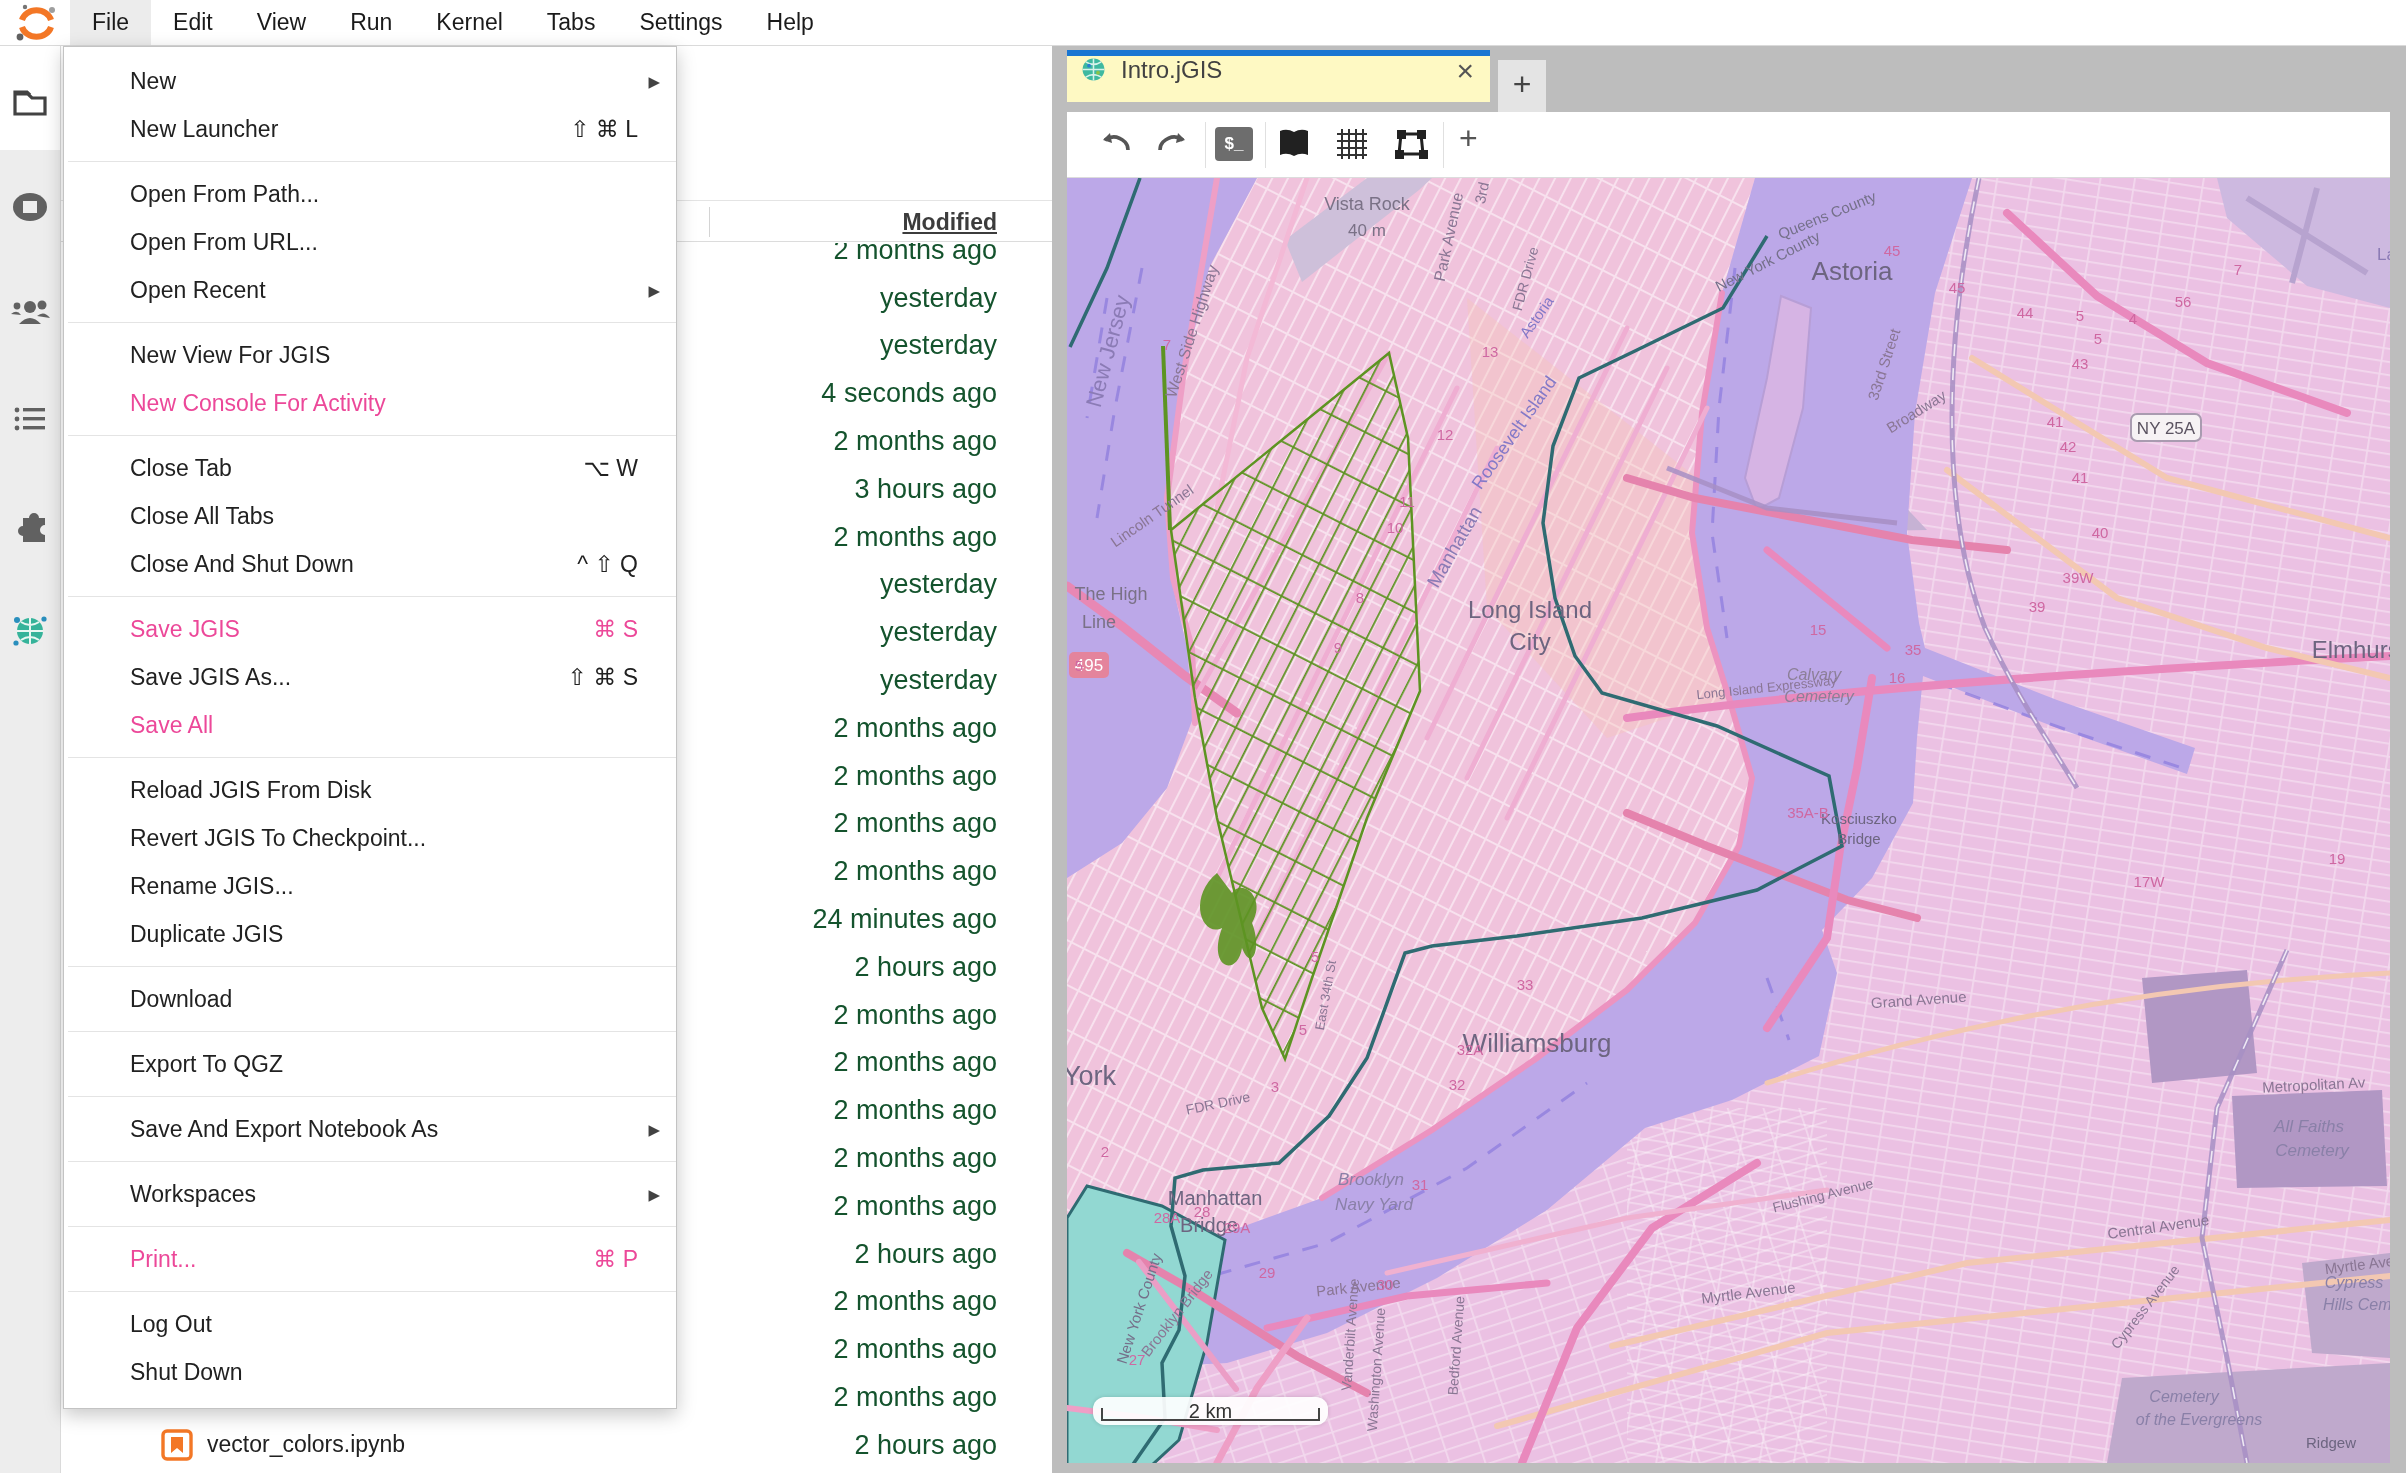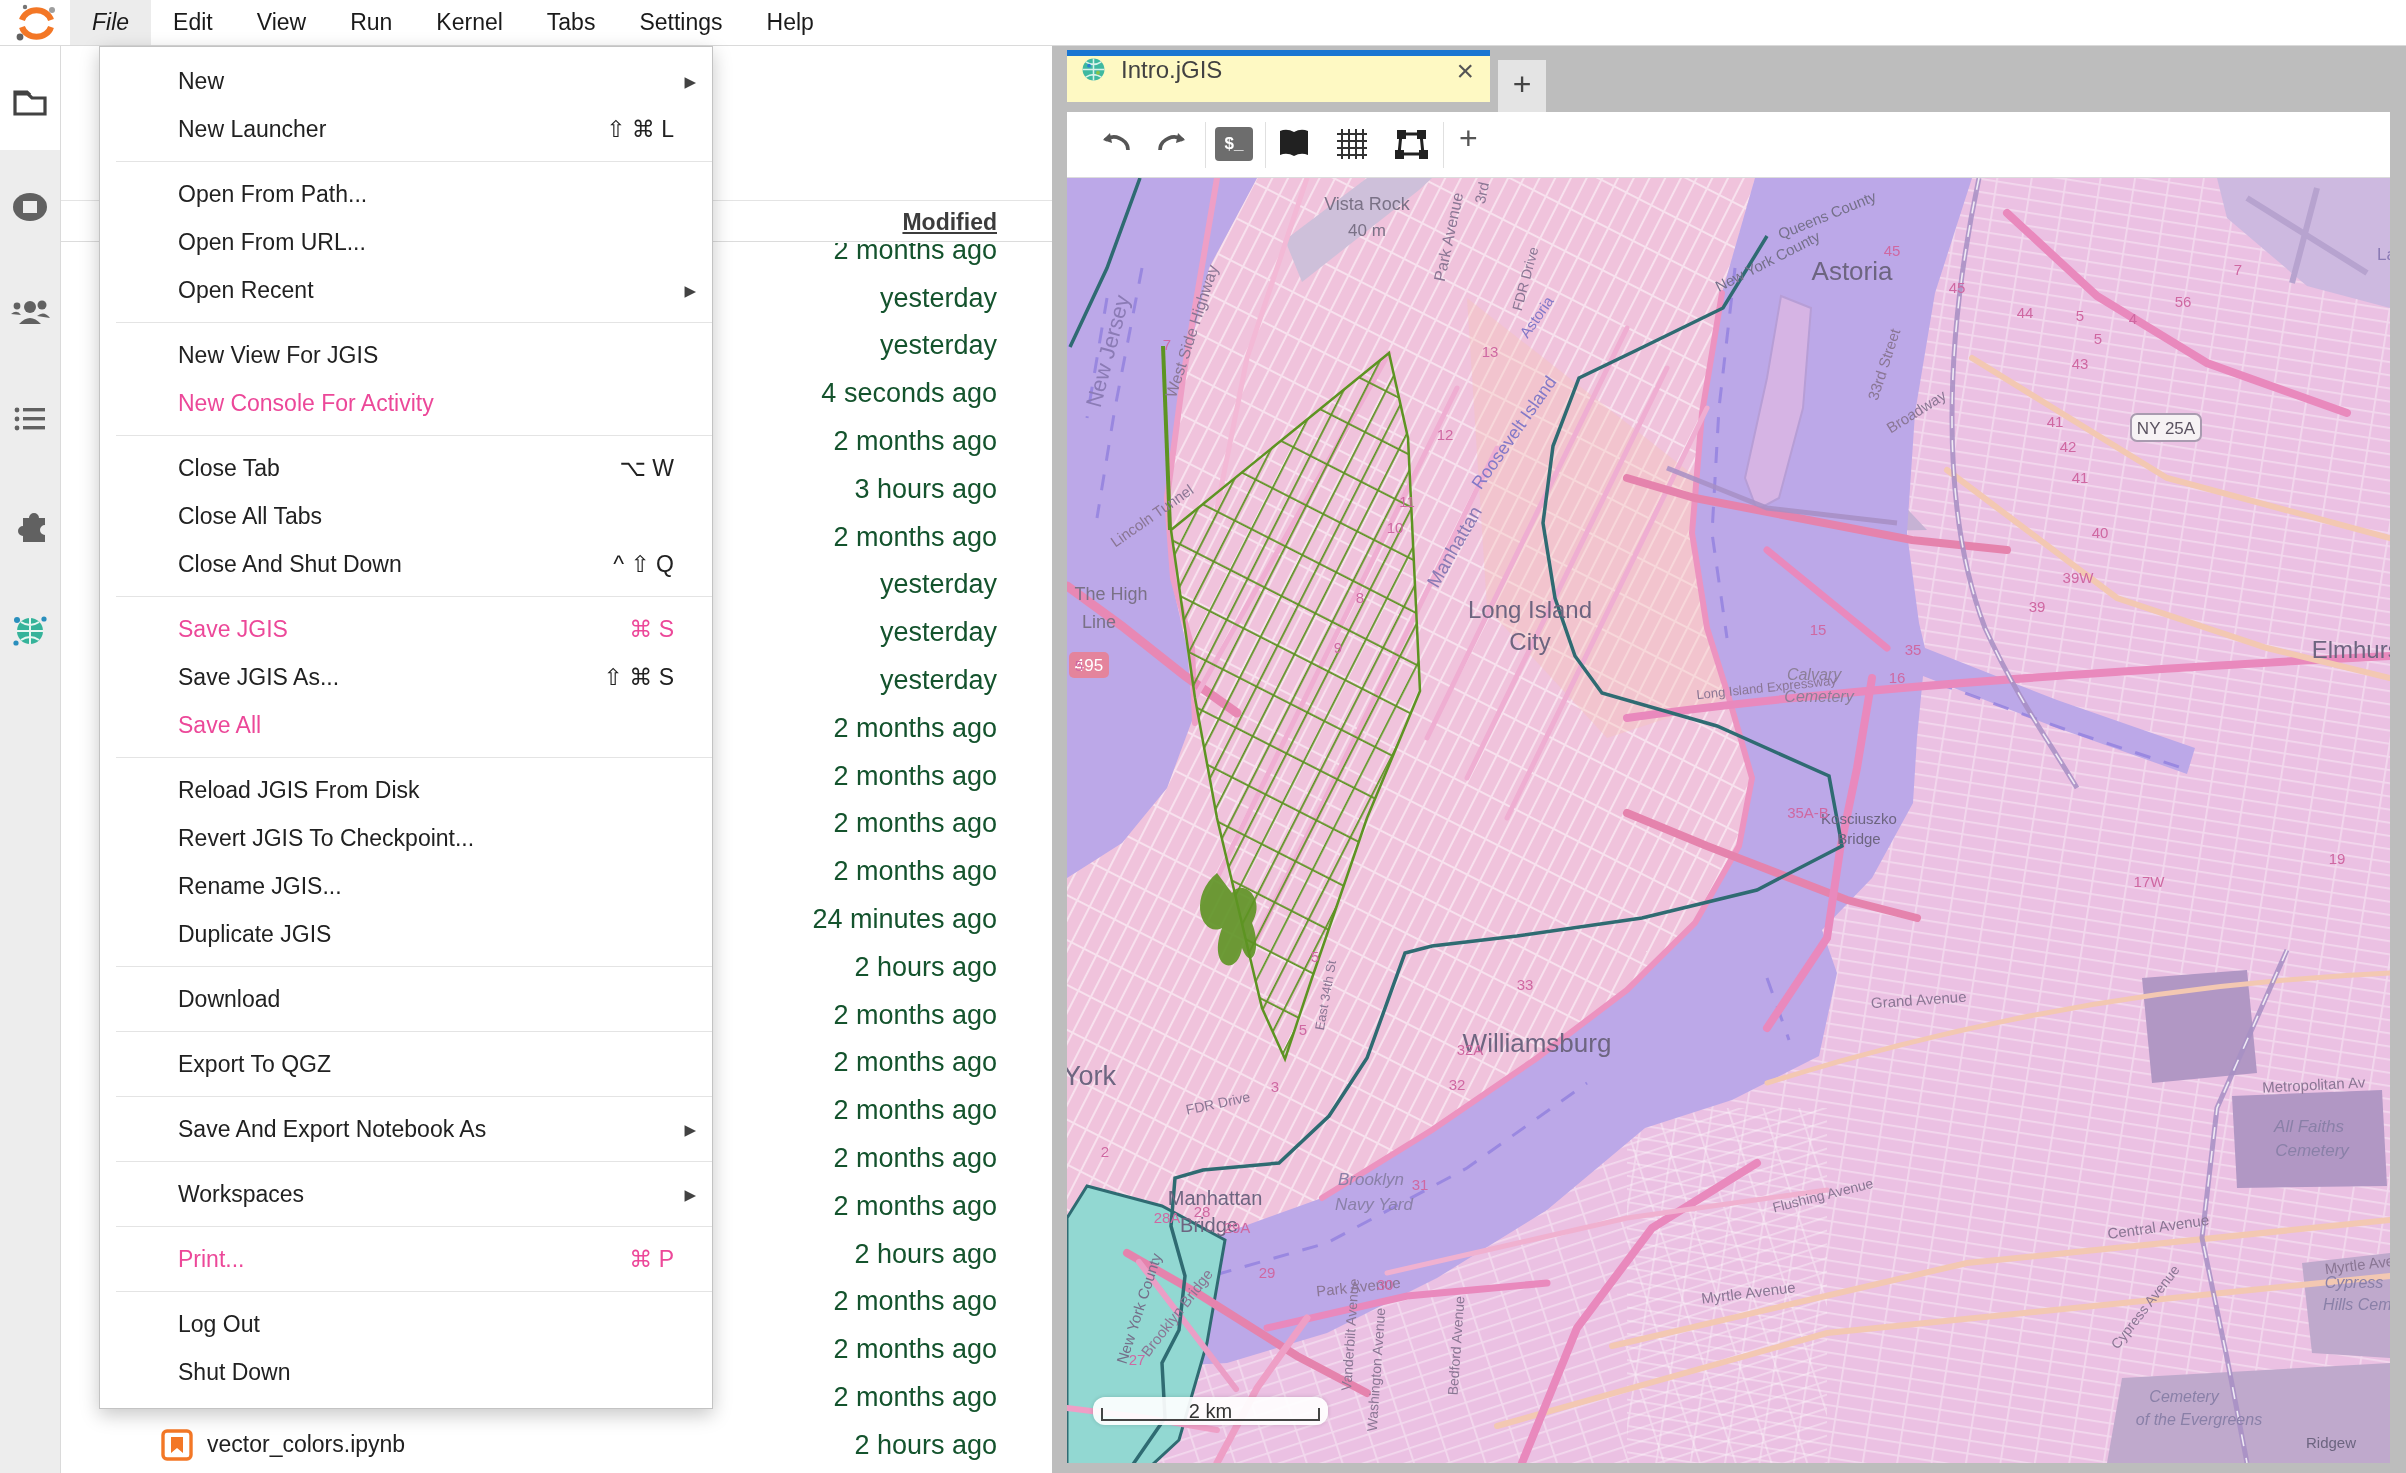--- a/index.html
+++ b/index.html
@@ -5,21 +5,21 @@
   * { margin:0; padding:0; box-sizing:border-box; }
   html,body { width:2406px; height:1473px; overflow:hidden; background:#fff;
     font-family:"Liberation Sans", sans-serif; }
   .abs { position:absolute; }
 
   
   #menubar { position:absolute; left:0; top:0; width:2406px; height:46px; background:#fff;
     border-bottom:1px solid #dadada; z-index:30; display:flex; align-items:center; }
   #logo { position:absolute; left:14px; top:3px; width:44px; height:40px; }
   .mb-item { font-size:23px; color:#1a1a1a; padding:0 22px; height:45px; line-height:45px; }
-  .mb-item.active { background:#ececec;font-style:italic; }
+  .mb-item.active { background:#ececec; }
   #menubar-items { display:flex; margin-left:70px; }
 
   
   #sidebar { position:absolute; left:0; top:46px; width:61px; height:1427px; background:#ededed;
     border-right:1px solid #dadada; z-index:5; }
   #sidebar .white-top { position:absolute; left:0; top:0; width:60px; height:104px; background:#fff; }
   .sb-ic { position:absolute; left:9px; width:42px; height:42px; }
 
   
   #filebrowser { position:absolute; left:61px; top:46px; width:991px; height:1427px; background:#fff; z-index:1; }
@@ -29,21 +29,21 @@
   #fb-col-divider { position:absolute; left:648px; top:6px; width:1px; height:30px; background:#d4d4d4; }
   #fb-rows { position:absolute; left:0; top:197px; width:991px; height:1230px; overflow:hidden; }
   #fb-rows-inner { position:relative; top:-17px; }
   .fb-row { height:47.8px; position:relative; }
   .fb-time { position:absolute; right:55px; top:50%; transform:translateY(-50%); font-size:27px; color:#14532d; }
   .fb-name { position:absolute; left:99px; top:50%; transform:translateY(-50%); font-size:23px; color:#212121;
     display:flex; align-items:center; gap:13px; }
 
   
   #file-menu { position:absolute; left:63px; top:46px; width:614px; background:#fff;
-    border:1px solid #c3c3c3; box-shadow:0 6px 18px rgba(0,0,0,.22); z-index:40; padding:10px 0 12px 16px;margin-left:36px; }
+    border:1px solid #c3c3c3; box-shadow:0 6px 18px rgba(0,0,0,.22); z-index:40; padding:10px 0 12px 4px; }
   .menu-item { height:48px; position:relative; font-size:23px; color:#212121; line-height:48px; }
   .menu-item .lbl { margin-left:62px; }
   .menu-item.disabled { color:#ec4899; }
   .menu-item .sc { position:absolute; right:38px; top:0; }
   .menu-item .arrow { position:absolute; right:16px; top:1px; font-size:15px; color:#424242; }
   .menu-sep { height:1px; background:#e4e4e4; margin:8px 0; }
 
   
   #map-panel { position:absolute; left:1052px; top:46px; width:1354px; height:1427px; background:#bdbdbd; z-index:6; }
   #tabbar { position:absolute; left:0; top:0; width:100%; height:66px; }

